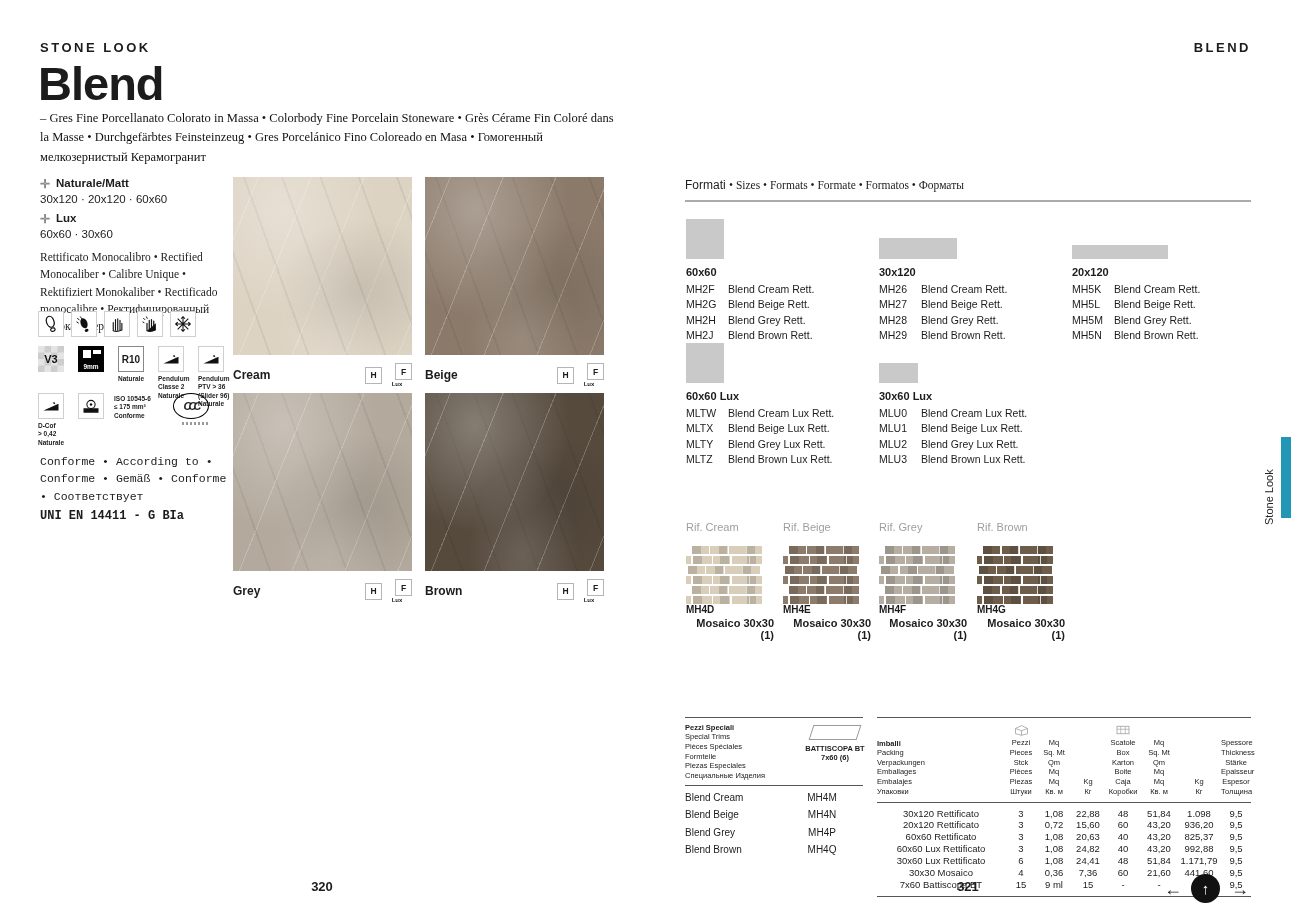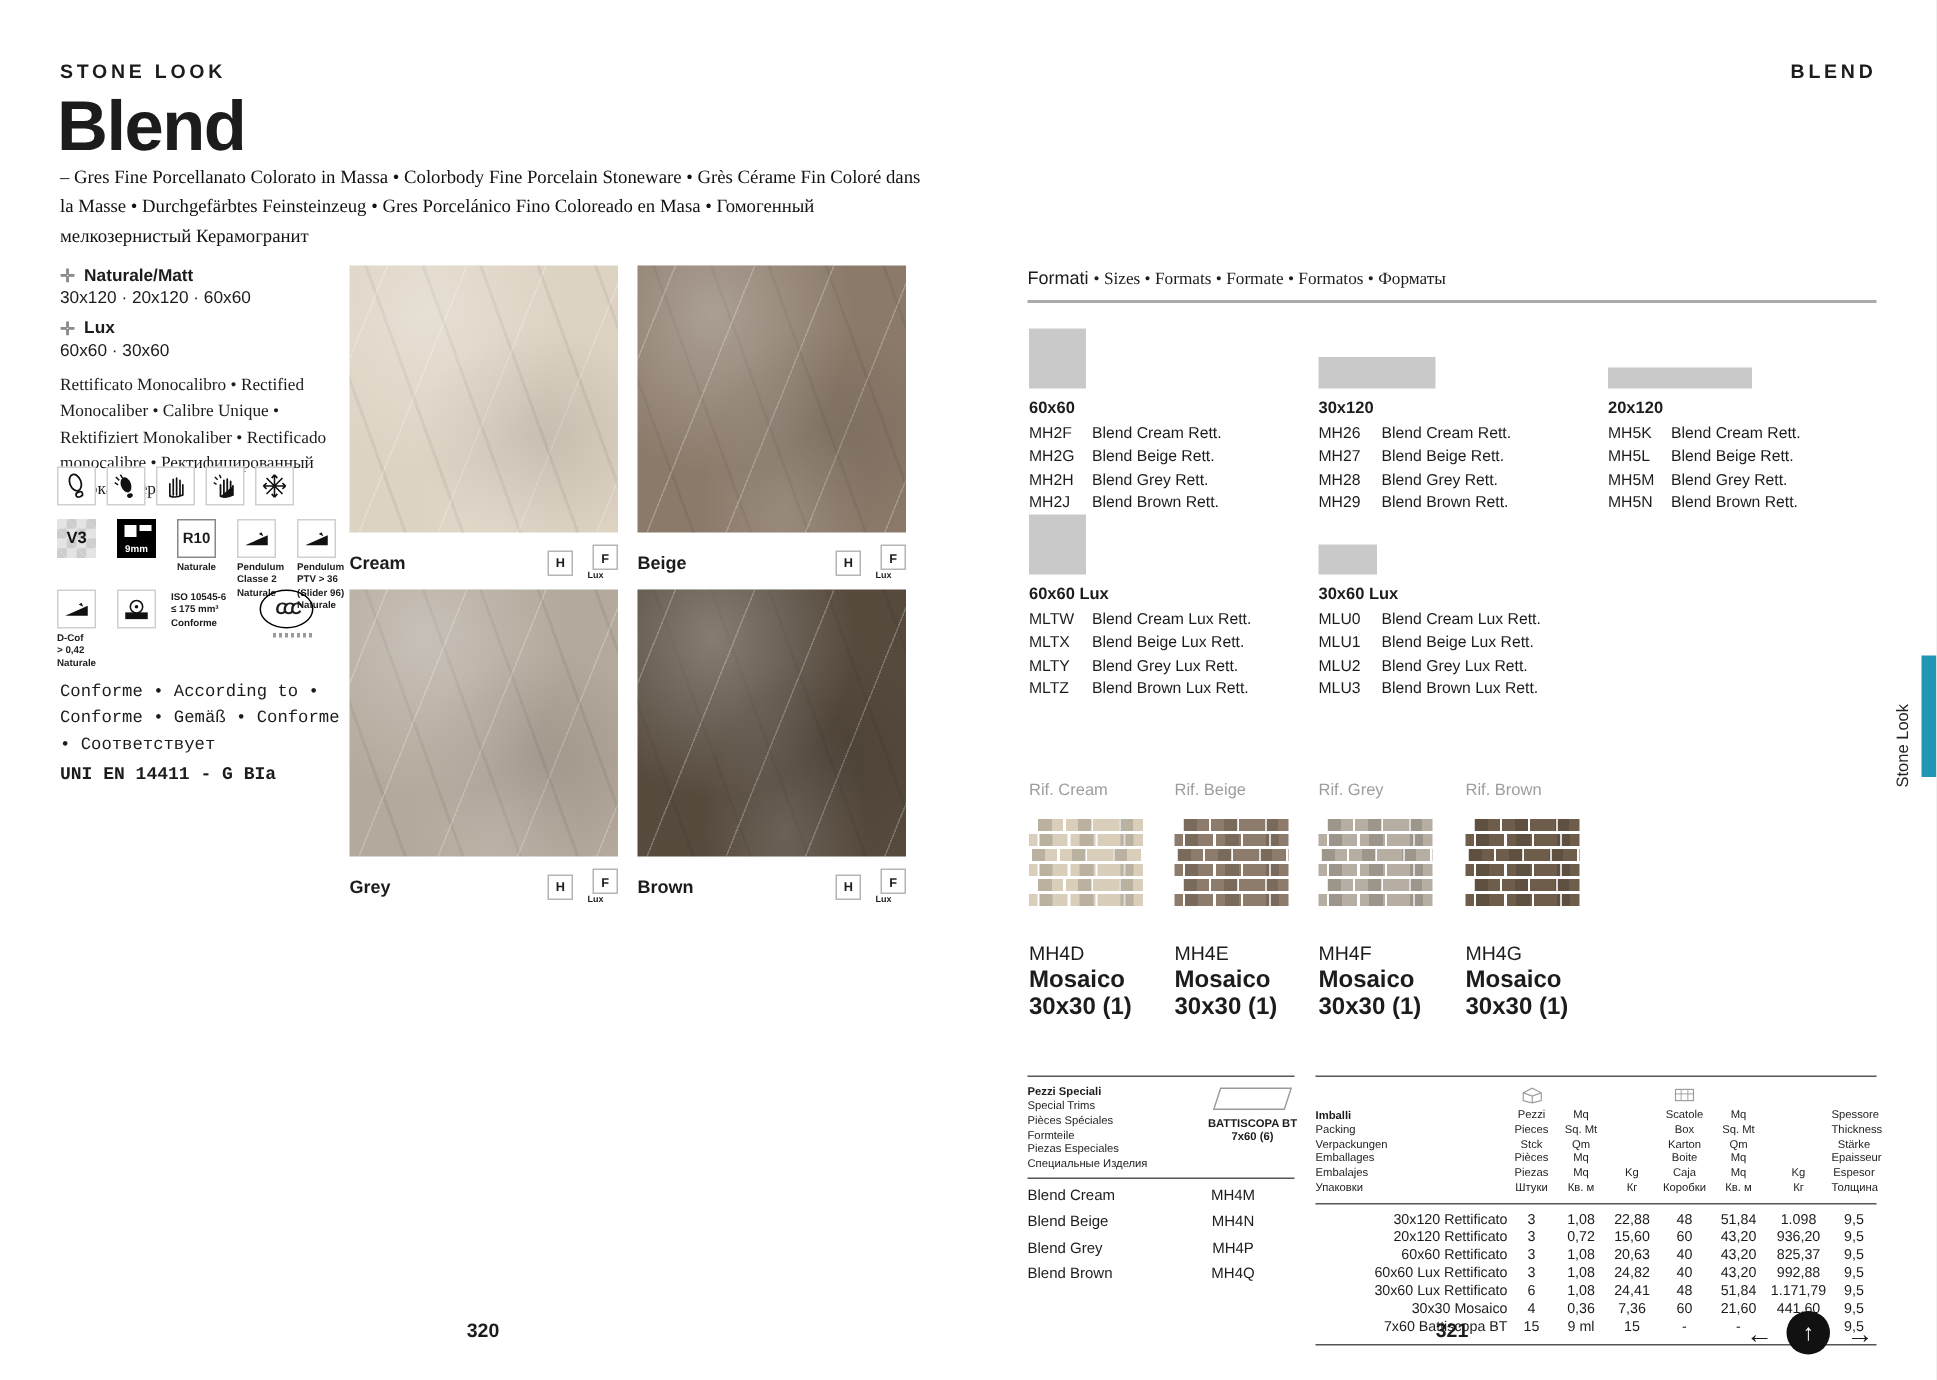--- a/index.html
+++ b/index.html
@@ -84,22 +84,22 @@
   .mos-col{width:88px;}
   .mos-ref{font-size:11px;color:#9e9e9e;}
   .mosaic{margin-top:13px;width:80px;height:58px;display:flex;flex-direction:column;gap:2px;}
   .mosaic .mrow{height:8px;background-color:var(--tone);
      background-image:
        repeating-linear-gradient(90deg, rgba(0,0,0,.14) 0 9px, transparent 9px 27px),
        repeating-linear-gradient(90deg, transparent 0 17px, #fff 17px 18.5px);}
   .mosaic .mrow:nth-child(odd){margin-left:6px;width:70px;}
   .mosaic .mrow:nth-child(even){margin-left:0;width:76px;background-position:7px 0,9px 0;}
   .mosaic .mrow:nth-child(3){width:74px;margin-left:2px;}
-  .mos-code{font-size:13px;font-weight:400;margin-top:24px;}
-  .mos-name{font-size:16px;font-weight:700;margin-top:2px;}
+  .mos-code{font-size:10px;font-weight:700;margin-top:0;}
+  .mos-name{font-size:11px;font-weight:700;margin-top:2px;text-align:right;}
 
   
   .tinytxt{font-size:7.5px;line-height:1.3;white-space:pre-line;color:#222;}
   .tinyhead{font-size:7.5px;font-weight:700;}
   .trims{left:685px;top:717px;width:178px;border-top:1px solid #555;}
   .trims-hdr{display:grid;grid-template-columns:96px 82px;padding-top:5px;min-height:56px;gap:13px;}
   .batt-cell{text-align:center;}
   .batt-ico{width:46px;height:13px;border:1px solid #9a9a9a;transform:skewX(-18deg);
             margin:2px auto 4px;background:#fff;}
   .batt-name{font-size:7.5px;font-weight:700;}
@@ -109,21 +109,21 @@
 
   .packing{left:877px;top:717px;width:374px;border-top:1px solid #555;}
   .pk-hdr{display:grid;grid-template-columns:128px 32px 34px 34px 36px 36px 44px 30px;
           padding-top:4px;align-items:end;}
   .pk-col{text-align:center;}
   .pk-ico{height:14px;display:flex;align-items:flex-end;justify-content:center;margin-bottom:2px;}
   .pk-body{border-top:1px solid #555;margin-top:5px;padding-top:5px;}
   .pk-row{display:grid;grid-template-columns:128px 32px 34px 34px 36px 36px 44px 30px;
           font-size:9.5px;line-height:11.9px;}
   .pk-row span{text-align:center;}
-  .pk-row .pname{text-align:right;}
+  .pk-row .pname{text-align:center;}
   .pk-bottom{border-top:1px solid #555;margin-top:5px;}
 
   
   .pageno{font-size:13px;font-weight:700;text-align:center;width:60px;top:879px;}
   .nav-arrow{top:876px;font-size:18px;cursor:pointer;line-height:26px;}
   .nav-circle{top:874px;width:29px;height:29px;border-radius:50%;background:#111;color:#fff;
       display:flex;align-items:center;justify-content:center;font-size:15px;cursor:pointer;}
   .side-label{right:16px;top:443px;height:82px;writing-mode:vertical-rl;transform:rotate(180deg);
       font-size:11px;color:#222;display:flex;align-items:center;}
   .side-bar{right:0;top:437px;width:10px;height:81px;background:var(--tab,#2197b5);}

